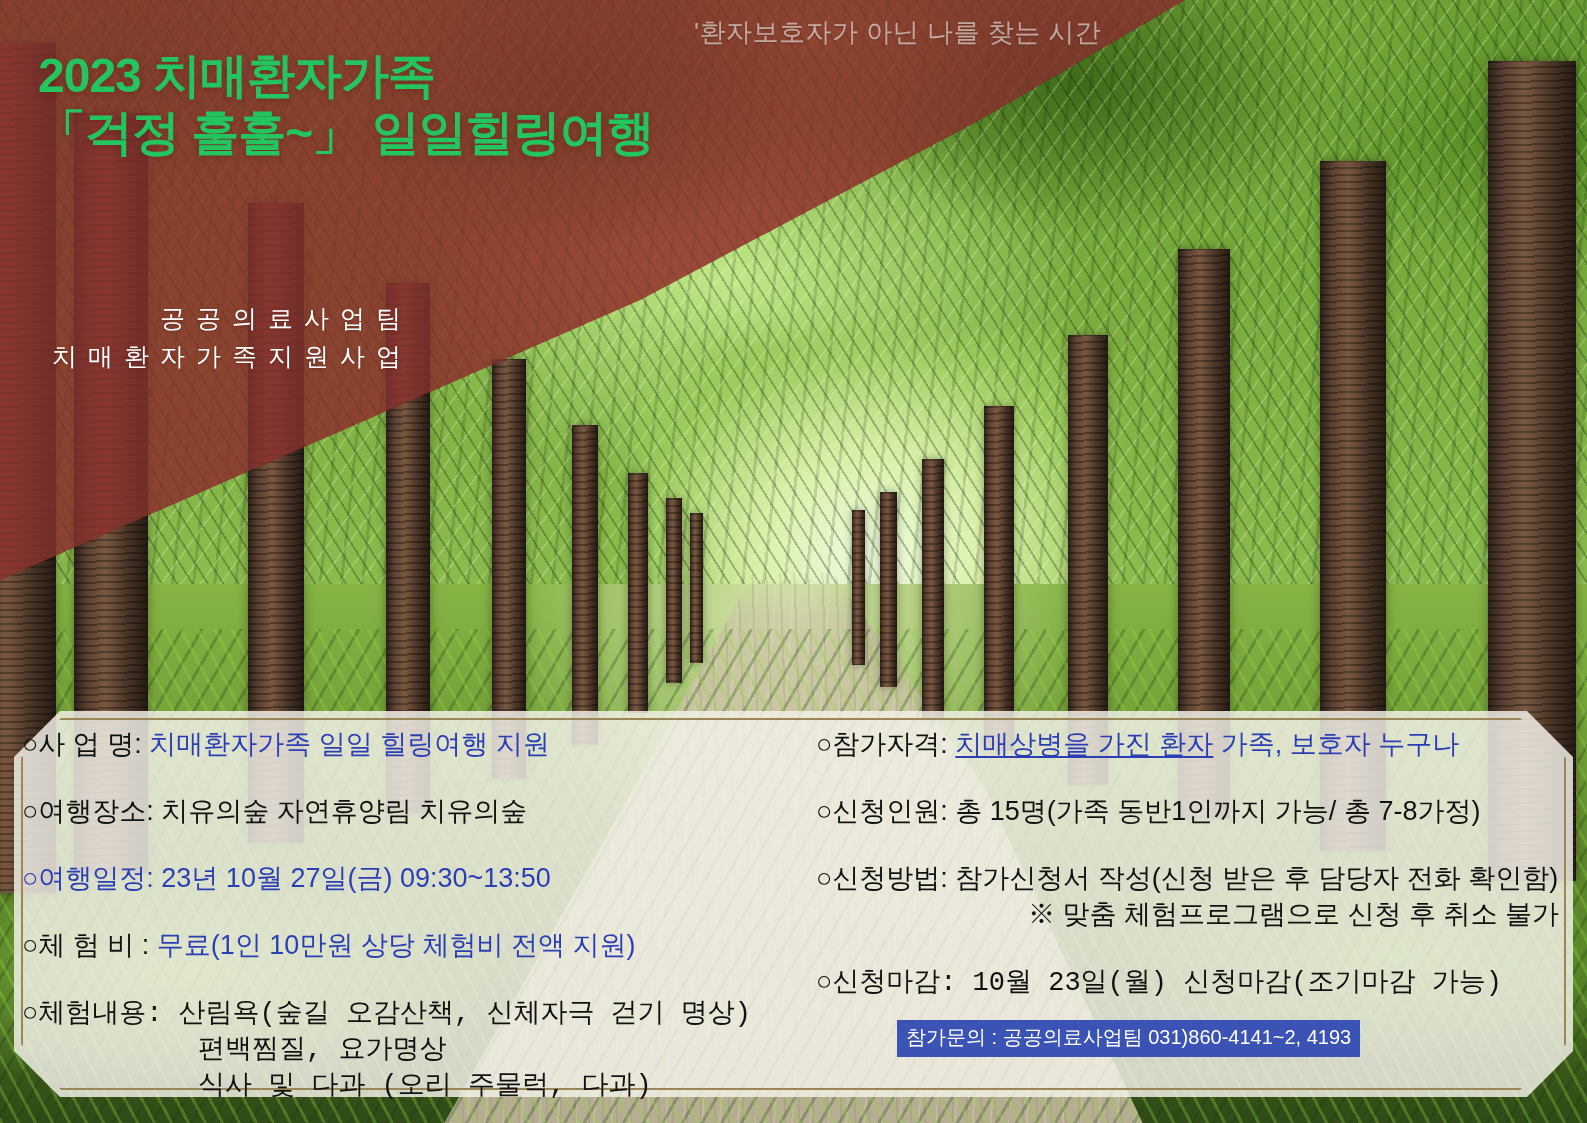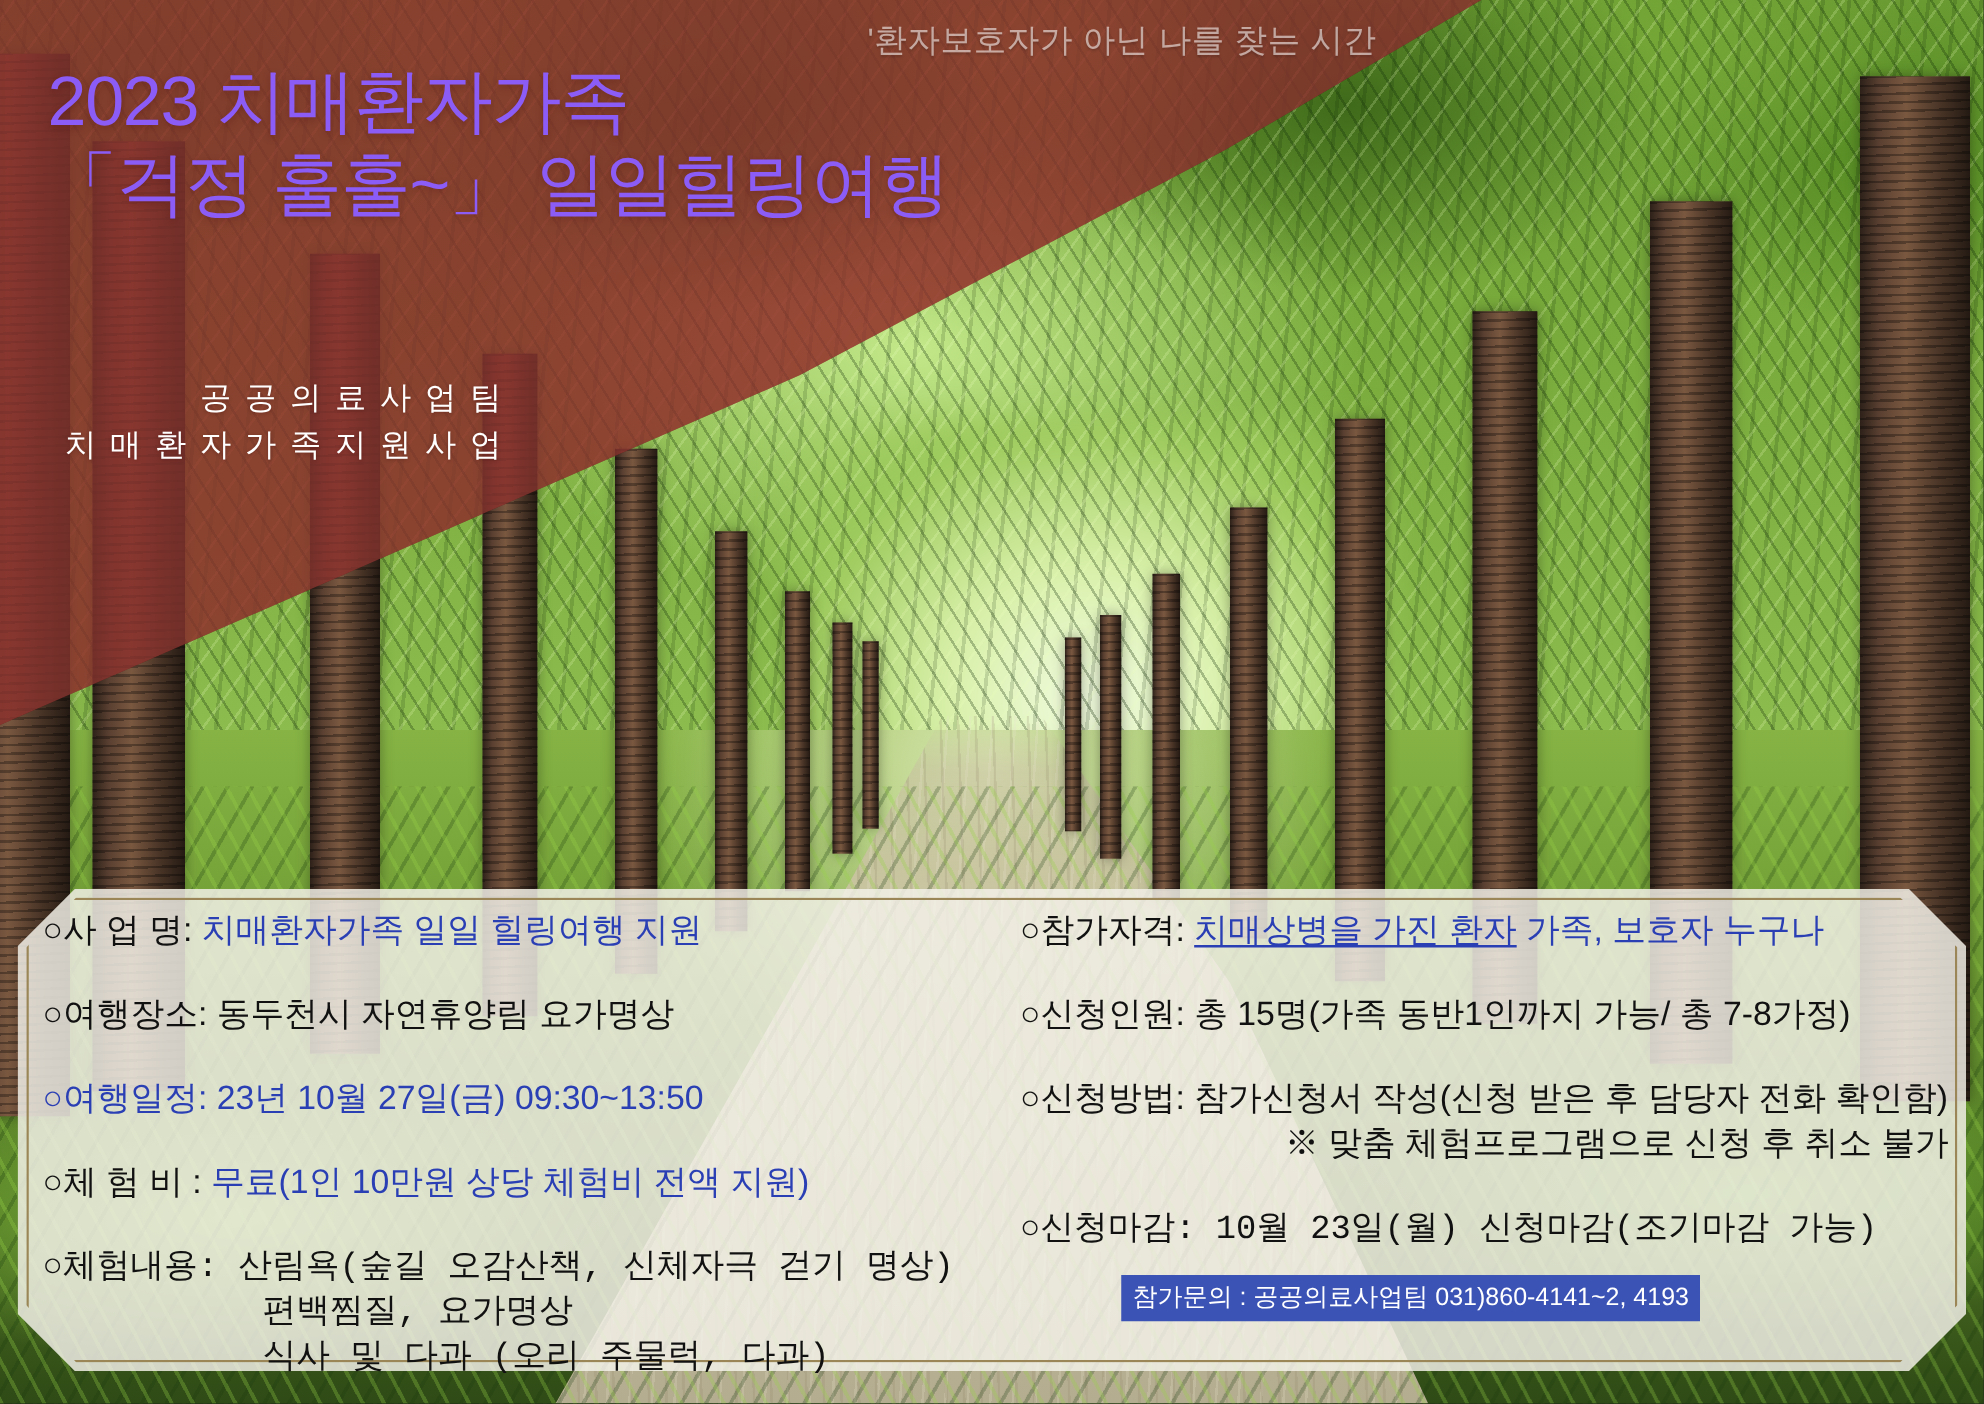--- a/index.html
+++ b/index.html
@@ -99,21 +99,21 @@
   }
 
   
   .tagline {
     position:absolute; left:694px; top:15px;
     font-size:26px; color:rgba(255,255,255,.56); letter-spacing:.5px;
     white-space:nowrap; text-shadow:0 1px 2px rgba(0,0,0,.18);
   }
   .title {
     position:absolute; left:38px; top:48px;
-    color:#8b5cf6; font-weight:normal; font-size:56px; line-height:1.18;
+    color:#22c55e; font-weight:bold; font-size:48px; line-height:1.18;
     letter-spacing:-1px; white-space:nowrap;
     text-shadow:0 2px 6px rgba(80,20,18,.35);
   }
   .title .l2 { display:block; }
 
   .team {
     position:absolute; left:52px; top:300px;
     color:#ffffff; font-size:25px; line-height:1.5;
     letter-spacing:11px; white-space:nowrap;
     text-shadow:0 1px 3px rgba(70,18,16,.4);
@@ -132,21 +132,21 @@
   }
   .panel-border::before{
     content:""; position:absolute; left:7px; top:7px; right:7px; bottom:7px;
     border:2px solid #9a8657;
     clip-path:polygon(40px 0, 1499px 0, 1545px 40px, 1545px 326px, 1499px 372px, 40px 372px, 0 326px, 0 40px);
   }
 
   .col {
     position:absolute; font-size:27px; color:#111111; white-space:nowrap;
   }
-  .col-left  { left:34px;  top:726px; }
+  .col-left  { left:22px;  top:726px; }
   .col-right { left:816px; top:726px; }
 
   .row { margin-bottom:31px; }
   .row:last-child { margin-bottom:0;font-family:Liberation Mono, monospace; }
   .blue { color:#2b3fb5; }
   .blue-u { color:#2b3fb5; text-decoration:underline; text-underline-offset:3px; }
   .ind-a { display:block; padding-left:176px; }
   .ind-b { display:block; padding-left:212px; text-align:right; }
 
   .contact {
@@ -209,21 +209,21 @@
 
   <div class="col col-left">
 
     <div class="row">
       <span>○사 업 명:</span>
       <span class="blue">치매환자가족 일일 힐링여행 지원</span>
     </div>
 
     <div class="row">
       <span>○여행장소:</span>
-      <span>동두천시 자연휴양림 요가명상</span>
+      <span>치유의숲 자연휴양림 치유의숲</span>
     </div>
 
     <div class="row">
       <span class="blue">○여행일정:</span>
       <span class="blue">23년 10월 27일(금) 09:30~13:50</span>
     </div>
 
     <div class="row">
       <span>○체 험 비 :</span>
       <span class="blue">무료(1인 10만원 상당 체험비 전액 지원)</span>

